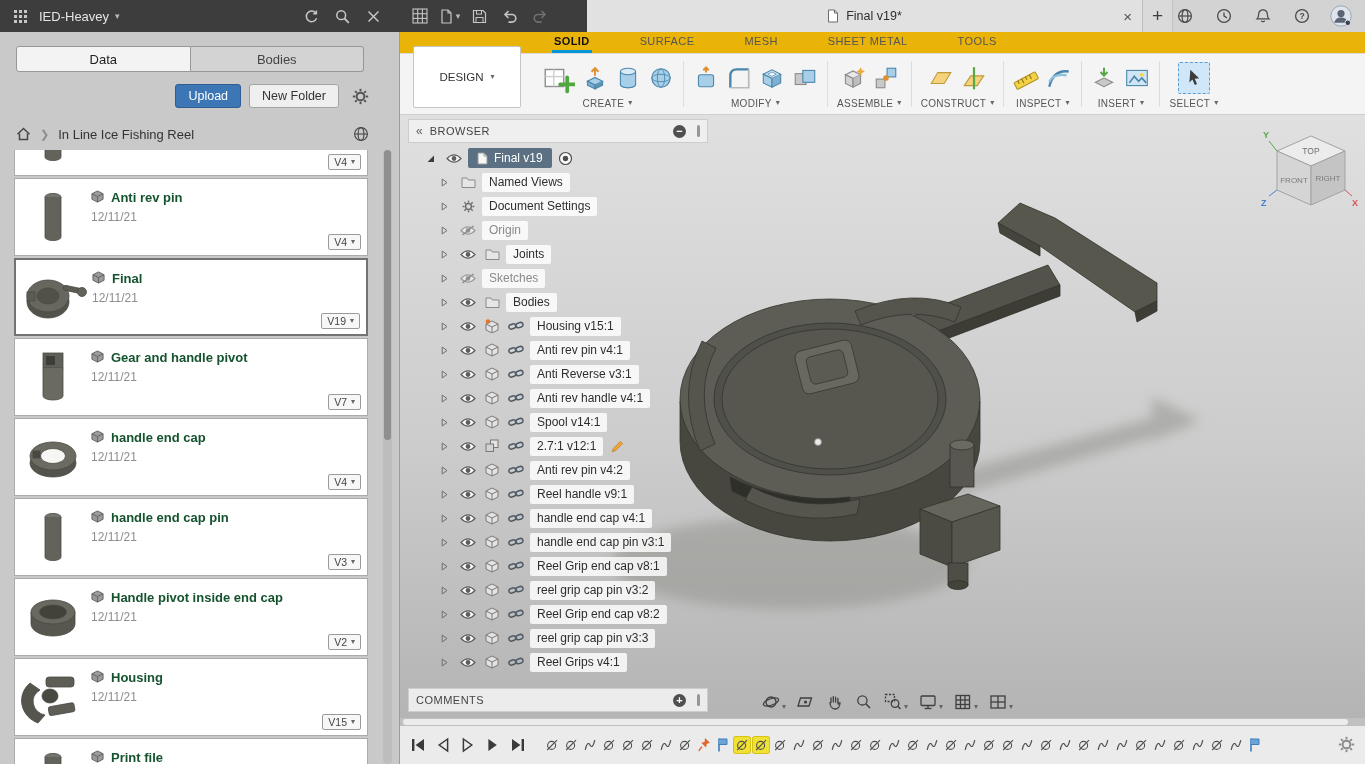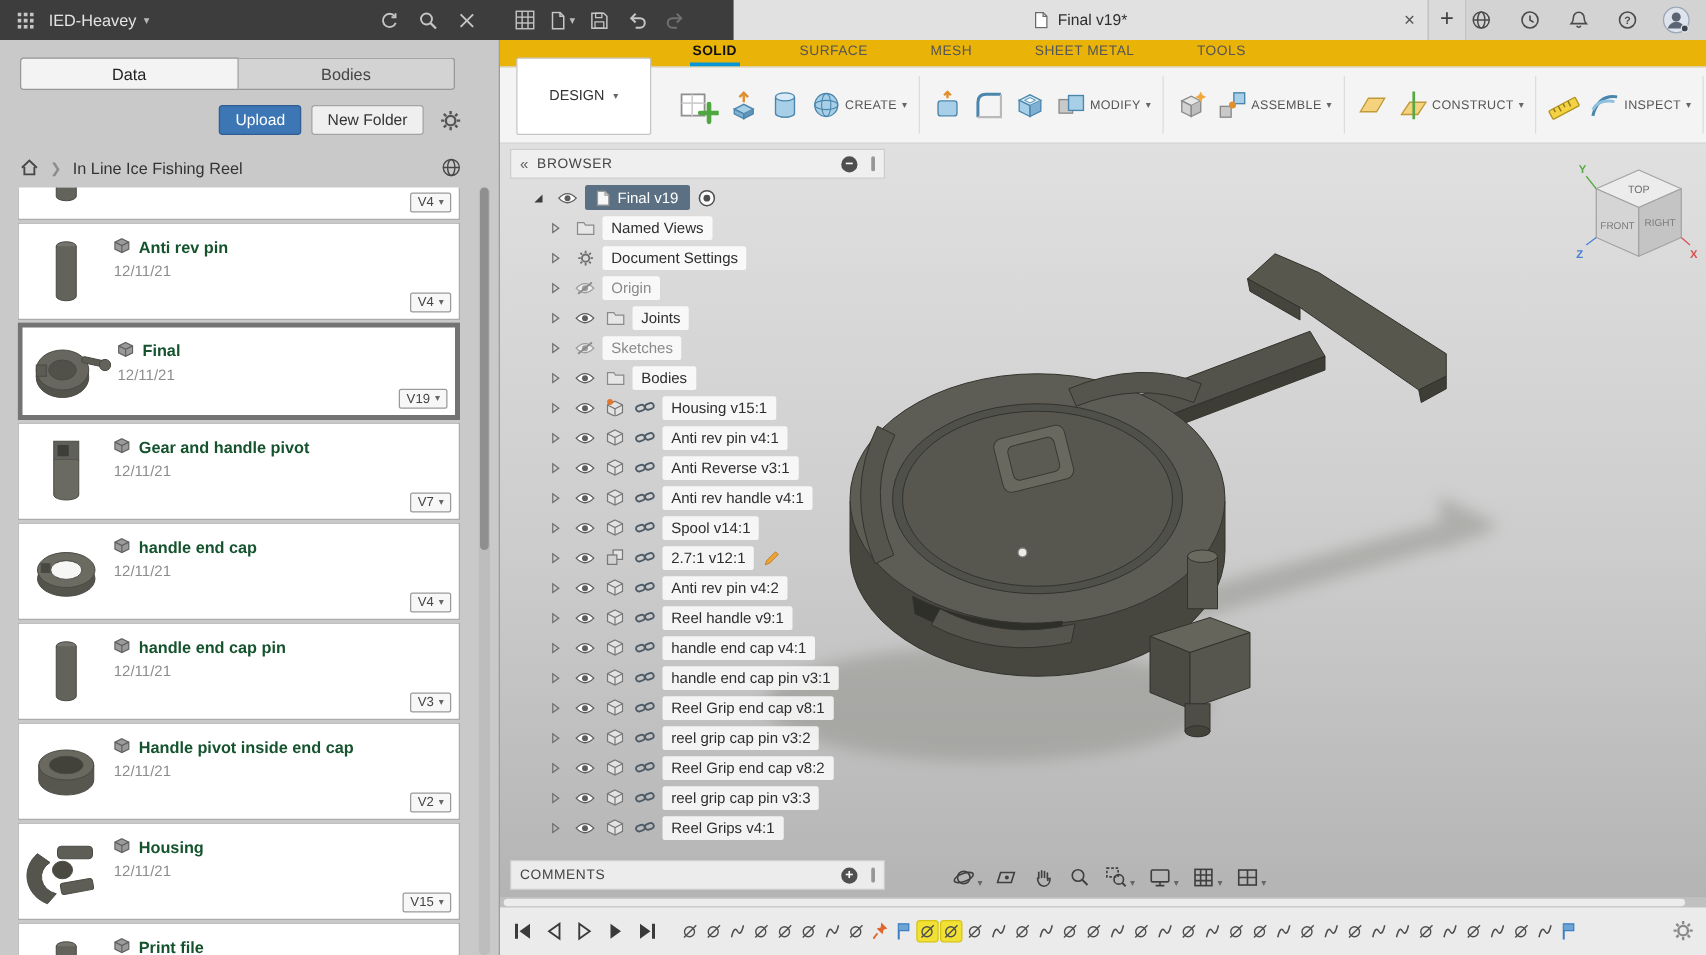--- a/index.html
+++ b/index.html
@@ -32,37 +32,37 @@
   .dp-tab:last-child{border-radius:0 3px 3px 0;border-left:none}
   .dp-actions{position:absolute;right:30px;top:52px;display:flex;align-items:center;gap:8px}
   .btn-upload{background:#3c76b4;color:#fff;border:1px solid #2d5d92;border-radius:3px;font-size:12.5px;padding:4px 12px}
   .btn-newfolder{background:#efefef;color:#333;border:1px solid #a3a3a3;border-radius:3px;font-size:12.5px;padding:4px 12px}
   .dp-gear{margin-left:5px;display:flex}
   .dp-crumb{position:absolute;left:16px;top:90px;right:30px;height:24px;display:flex;align-items:center;gap:9px;font-size:13px;color:#333}
   .crumb-sep{color:#8d8d8d;font-size:11px}
   .crumb-sp{flex:1}
   .dp-list{position:absolute;left:14px;top:118px;width:354px;bottom:0;overflow:hidden}
   .dp-card{position:relative;height:78px;background:#fff;border:1px solid #ababab;margin-bottom:2px;display:flex;align-items:center}
-  .dp-card.selected{border:4px solid #737373}
+  .dp-card.selected{border:2px solid #737373}
   .dp-card.partial-top{margin-top:-52px}
   .thumb{width:76px;flex:none;display:flex;align-items:center;justify-content:center}
   .meta{flex:1;align-self:stretch;padding-top:11px}
   .nrow{display:flex;align-items:flex-start;gap:7px;font-weight:bold;font-size:13px;color:#14532d}
   .idate{margin-top:5px;font-size:12px;color:#8d8d8d}
   .vbadge{position:absolute;right:6px;bottom:5px;border:1px solid #9a9a9a;background:#f7f7f7;border-radius:2px;font-size:10.5px;color:#444;padding:1px 5px;display:flex;gap:4px;align-items:center}
   .dp-scroll{position:absolute;right:7px;top:118px;width:9px;bottom:0;background:#bdbdbd;border-radius:4px}
   .thumb-v{position:absolute;left:1px;right:1px;top:0;height:290px;background:#8f8f8f;border-radius:4px}
 
   
   #ribbon-tabs{position:absolute;left:400px;top:32px;width:965px;height:22px;background:#eab308;display:flex;align-items:stretch;padding-left:152px;gap:46px;border-bottom:1px solid #dadada}
   .rtab{display:flex;align-items:center;font-size:11px;color:#555;letter-spacing:.4px;border-bottom:3px solid transparent;padding:0 2px;white-space:nowrap}
   .rtab.active{color:#101010;border-bottom-color:#0696d7;font-weight:bold}
   #toolbar{position:absolute;left:400px;top:54px;width:965px;height:61px;background:#f4f4f4;border-bottom:1px solid #cfcfcf;display:flex;align-items:stretch;padding-left:132px}
   #design-box{position:absolute;left:13px;top:-8px;width:108px;height:62px;background:#fff;border:1px solid #c6c6c6;border-radius:2px;display:flex;align-items:center;justify-content:center;gap:7px;font-size:11.5px;color:#333}
-  .rb-group{display:flex;flex-direction:row;align-items:center;justify-content:center;padding:0 9px;gap:2px}
+  .rb-group{display:flex;flex-direction:column;align-items:center;justify-content:center;padding:0 9px;gap:2px}
   .rb-icons{display:flex;align-items:center;gap:7px;height:36px}
   .rb-ic{display:flex;align-items:center;justify-content:center}
   .sel-tile{display:flex;align-items:center;justify-content:center;width:32px;height:32px;background:#cfe7f8;border:1px dashed #5d9fd4;border-radius:2px}
   .rb-label{font-size:10px;color:#555;display:flex;gap:4px;align-items:center;letter-spacing:.3px}
   .rb-sep{width:1px;background:#dcdcdc;margin:7px 0}
 
   
   #canvas{position:absolute;left:400px;top:115px;width:965px;height:603px;background:linear-gradient(#e0e0e0,#cccccc 55%,#b4b4b4)}
   #model{position:absolute;left:0;top:0}
   #browser{position:absolute;left:8px;top:4px;width:300px}

